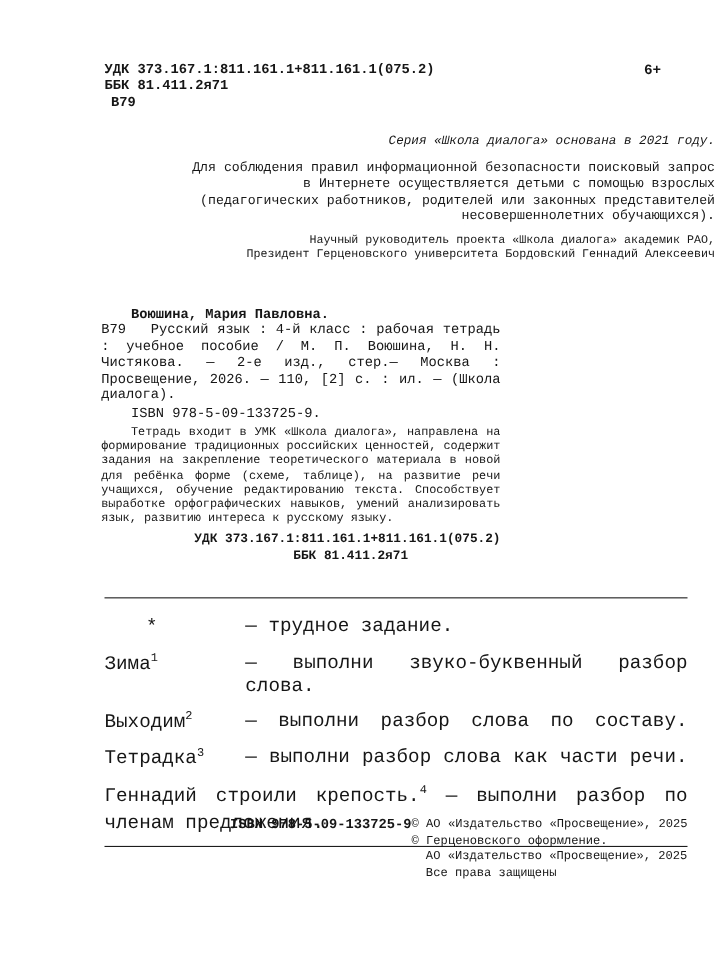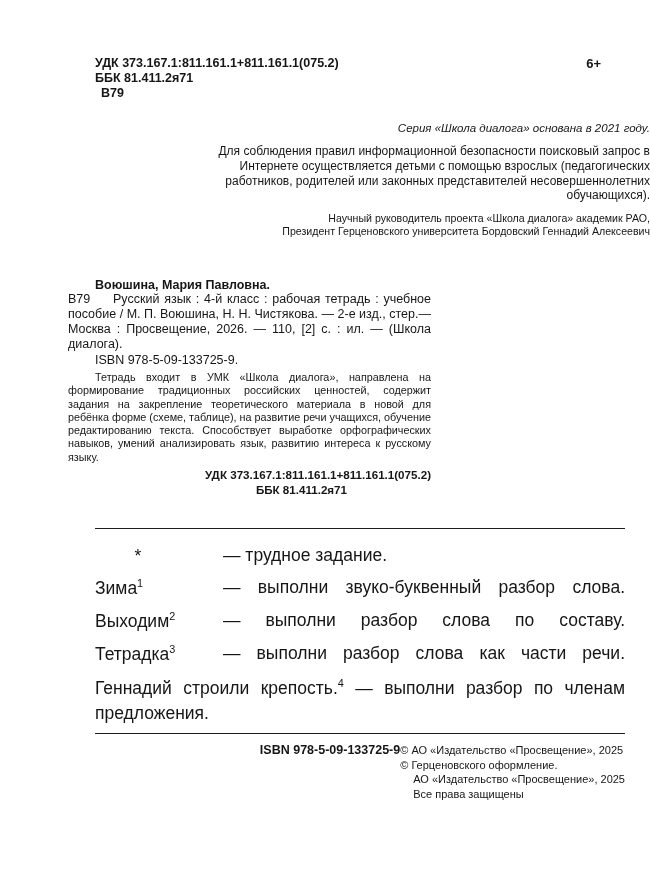--- a/index.html
+++ b/index.html
@@ -4,42 +4,42 @@
 <style>
   * { margin: 0; padding: 0; box-sizing: border-box; }
   html, body { background: #ffffff; }
   .page {
     position: relative;
     width: 650px;
     height: 869px;
     margin: 0 auto;
     background: #ffffff;
     color: #161616;
-    font-family: Liberation Sans, sans-serif;
+    font-family: Liberation Mono, monospace;
     padding: 56px 25px 2px 68px;
     overflow: hidden;
   }
   .bold { font-weight: bold; }
   .italic { font-style: italic; }
 
   
   .top-row { display: flex; justify-content: space-between; font-size: 12.5px; line-height: 1.18; }
   .codes { margin-left: 27px; }
   .codes .book-code { margin-left: 6px; }
   .age-badge { margin-right: 24px; font-size: 13px; }
 
   
   .center-full { margin-left: -68px; margin-right: -25px; text-align: right; }
   .series-note { margin-top: 22px; font-size: 11.5px; }
   .safety-note { margin-top: 10px; font-size: 12px; line-height: 1.22; }
   .safety-note .inner { display: inline-block; max-width: 478px; }
   .supervisor-note { margin-top: 9px; font-size: 10.6px; line-height: 1.22; }
 
   
-  .catalog { margin-top: 40px; width: 363px; font-size: 12.5px; line-height: 1.18; }
+  .catalog { margin-top: 40px; width: 363px; font-size: 12.5px; line-height: 1.18; margin-left: 24px; }
   .catalog .author { margin-left: 27px; }
   .cat-desc { text-align: justify; }
   .cat-code { display: inline-block; width: 45px; }
   .cat-isbn { margin-left: 27px; margin-top: 2px; }
   .annotation { margin-top: 3px; font-size: 10.8px; line-height: 1.23; text-align: justify; text-indent: 27px; }
   .cat-codes { margin-top: 4px; font-size: 11.6px; line-height: 1.28; font-weight: bold; }
   .cat-codes .cat-udk { text-align: right; }
   .cat-codes .cat-bbk { text-align: right; margin-right: 84px; }
 
   

